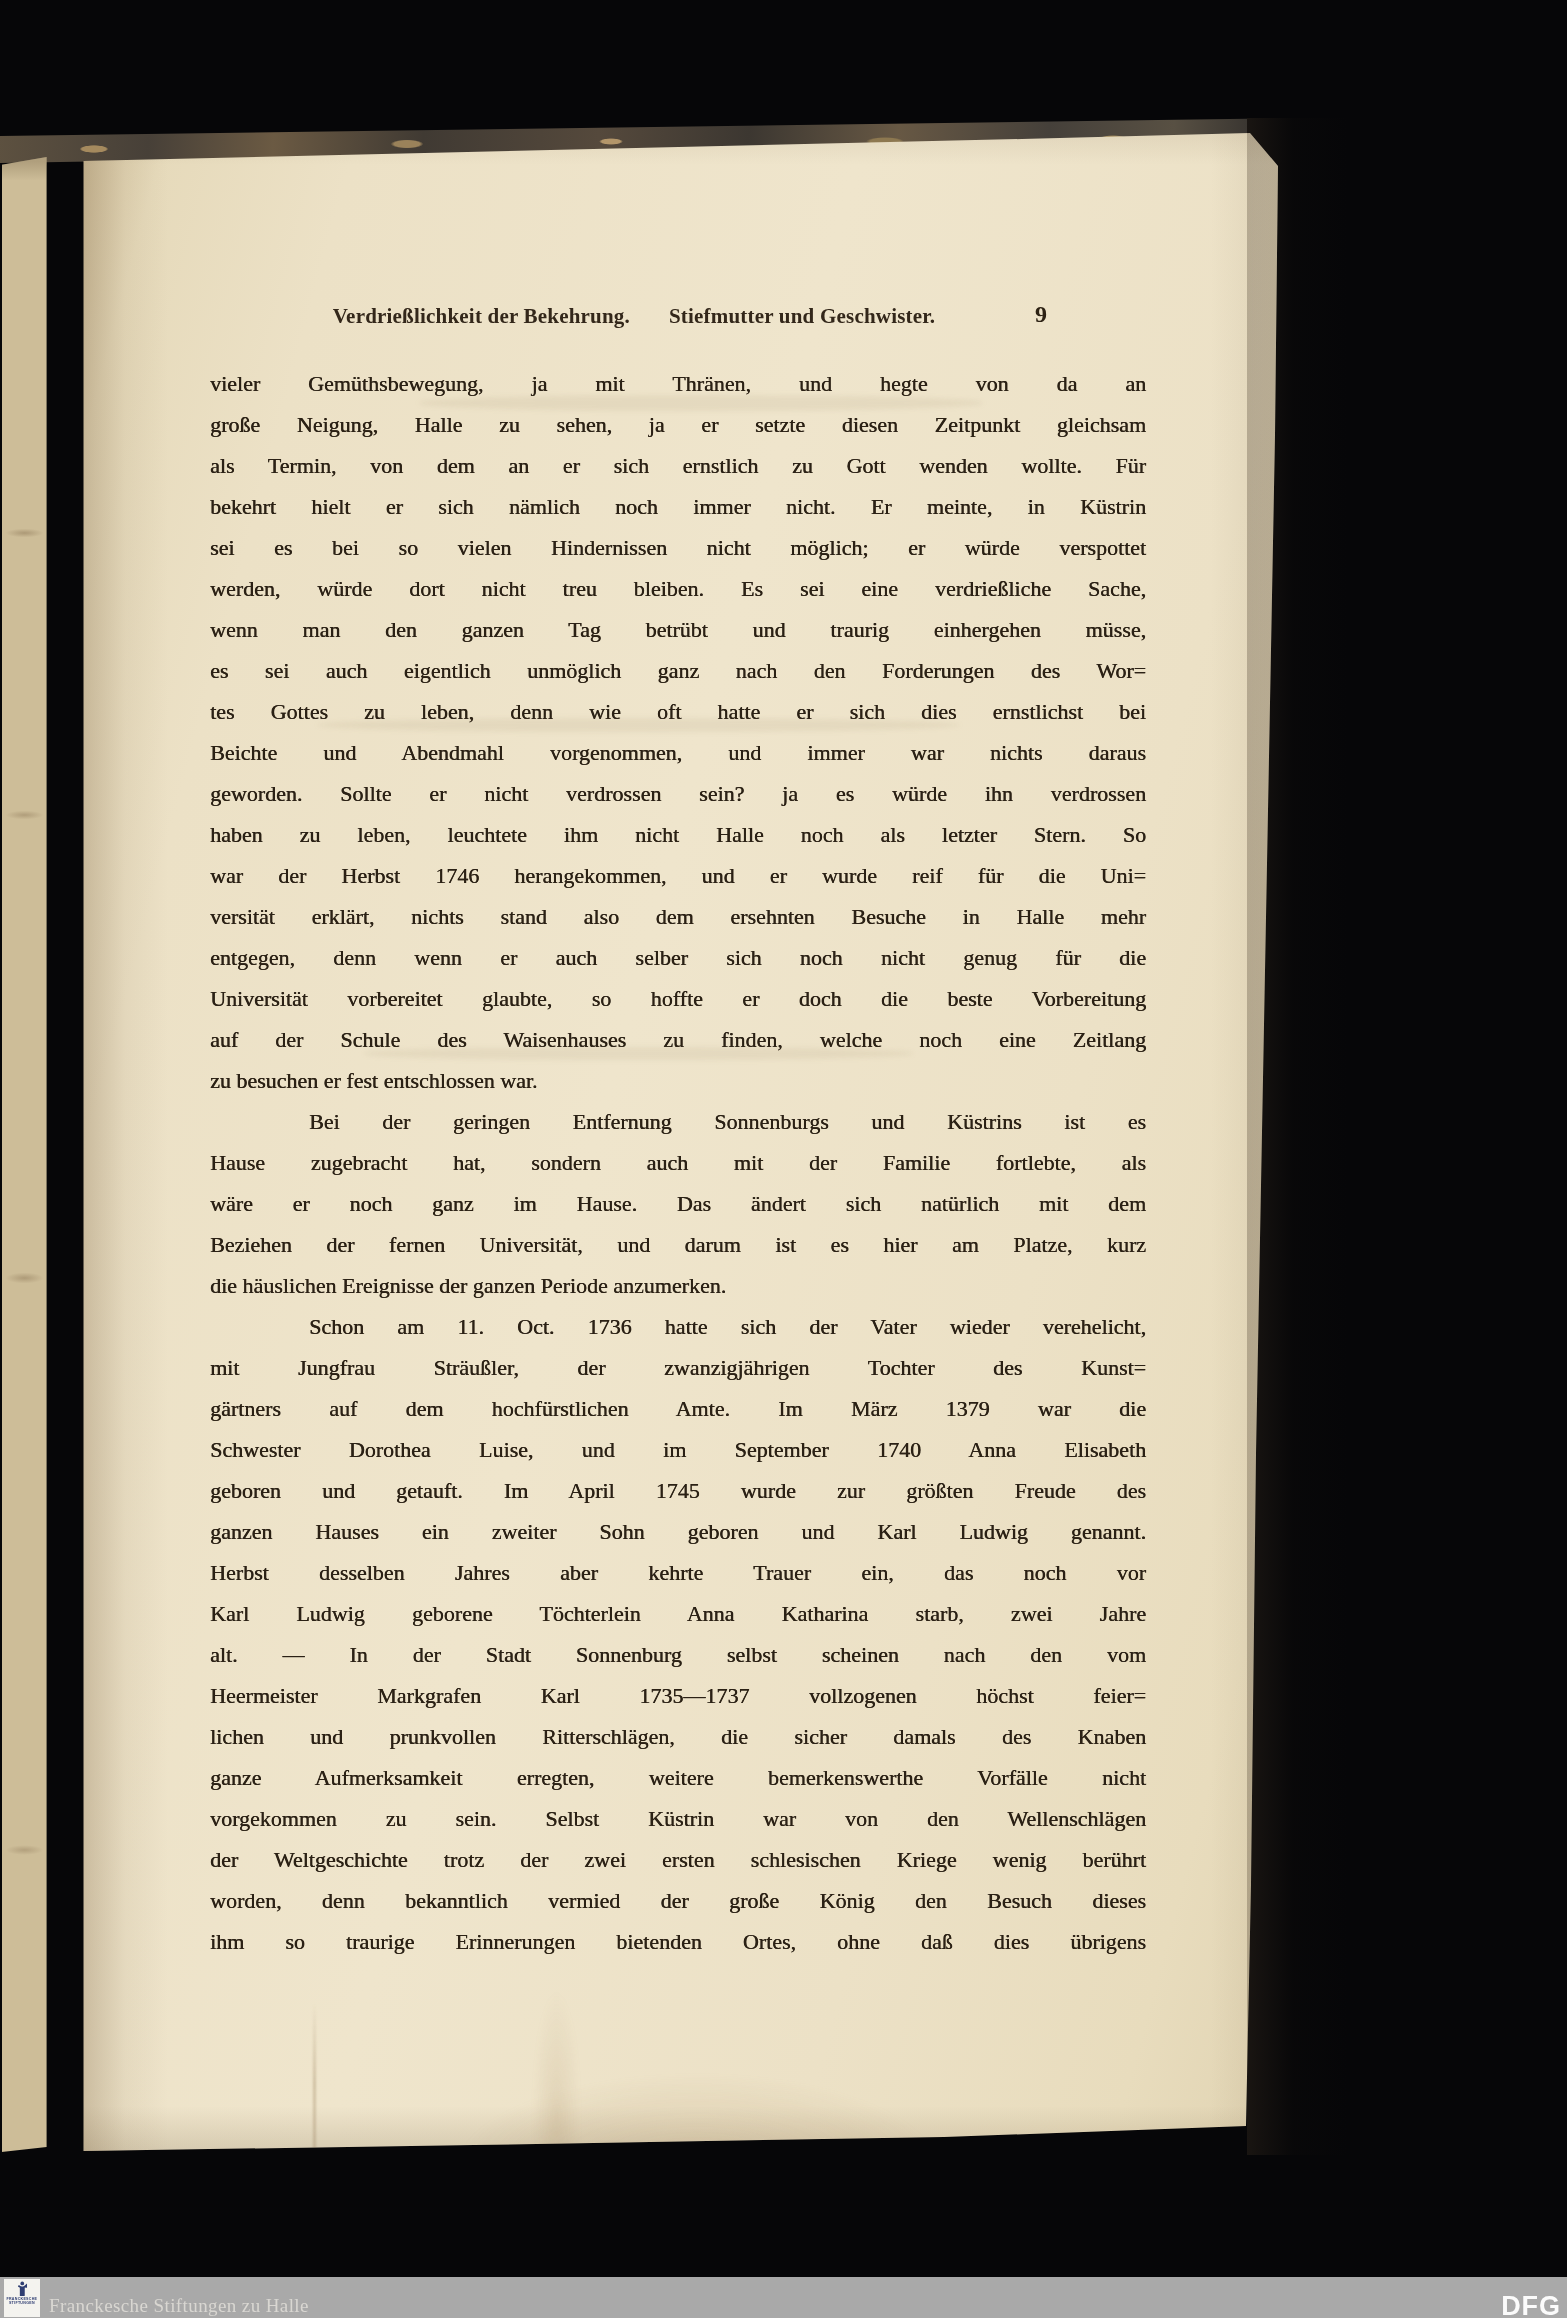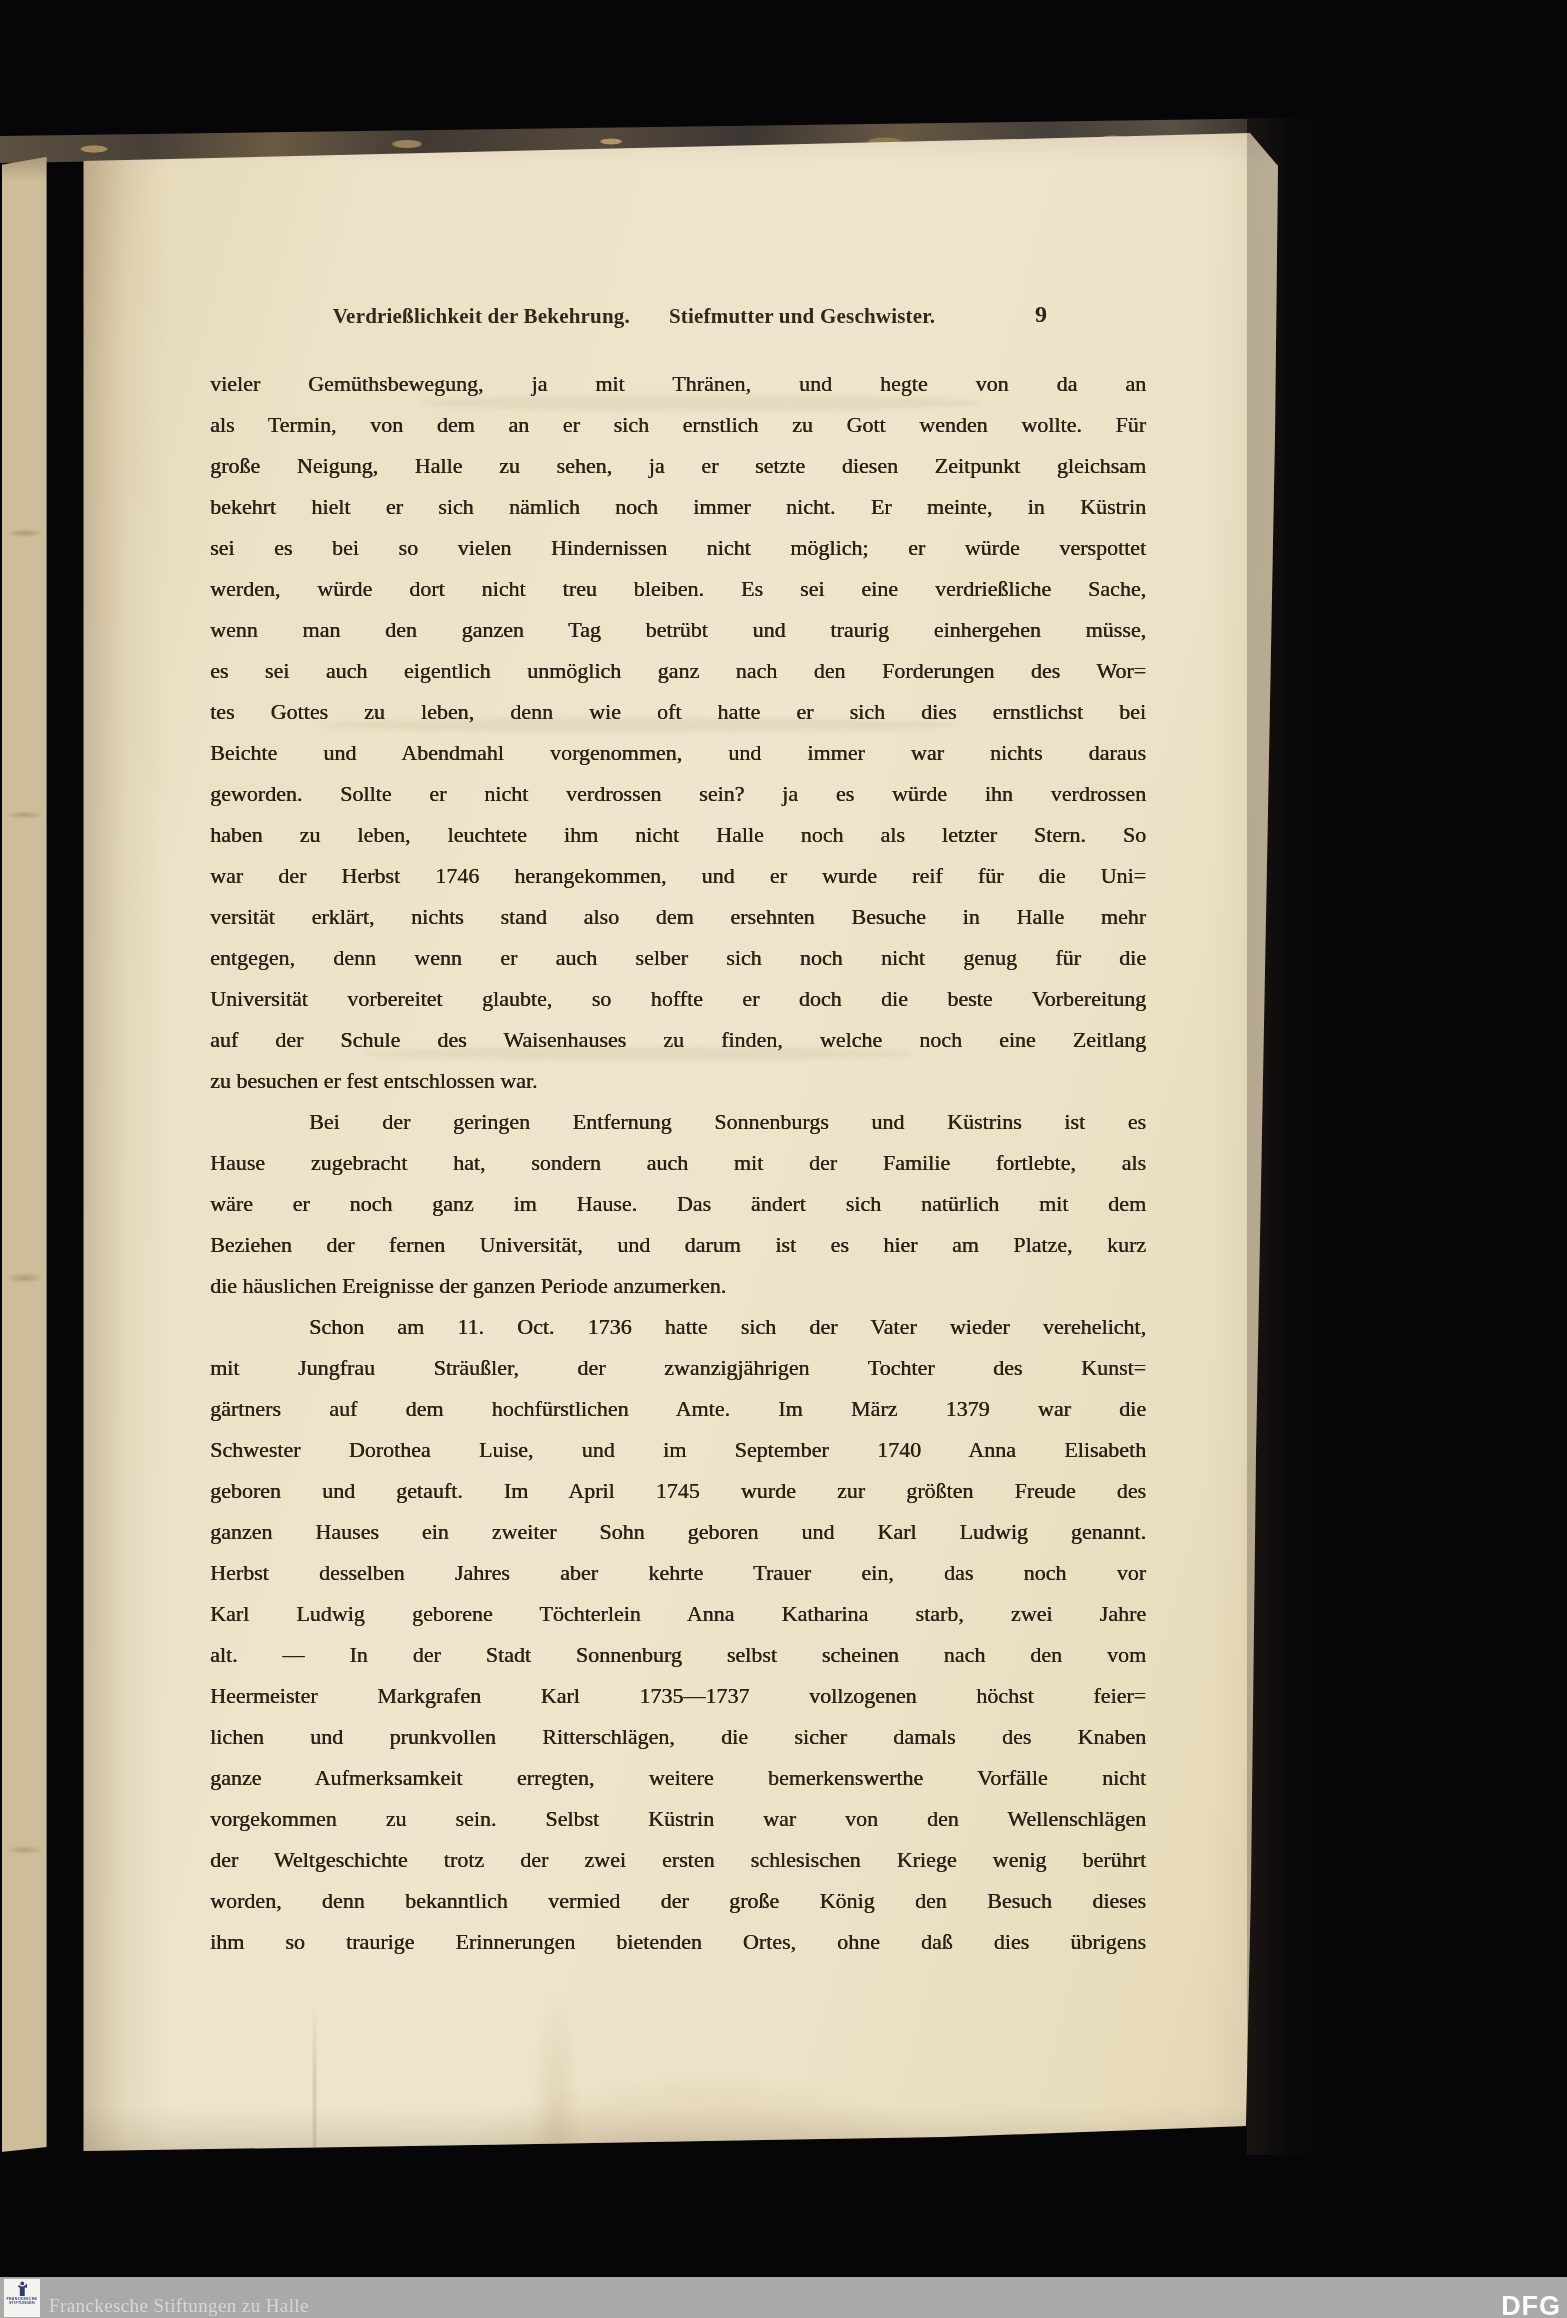--- a/index.html
+++ b/index.html
@@ -97,22 +97,22 @@
     <div class="shade"></div>
 
     <div class="running-head">
       <span>Verdrießlichkeit der Bekehrung.</span>
       <span>Stiefmutter und Geschwister.</span>
       <span class="folio">9</span>
     </div>
 
     <div class="body-text">
         <div class="line">vieler Gemüthsbewegung, ja mit Thränen, und hegte von da an</div>
+        <div class="line">große Neigung, Halle zu sehen, ja er setzte diesen Zeitpunkt gleichsam</div>
         <div class="line">als Termin, von dem an er sich ernstlich zu Gott wenden wollte. Für</div>
-        <div class="line">große Neigung, Halle zu sehen, ja er setzte diesen Zeitpunkt gleichsam</div>
         <div class="line">bekehrt hielt er sich nämlich noch immer nicht. Er meinte, in Küstrin</div>
         <div class="line">sei es bei so vielen Hindernissen nicht möglich; er würde verspottet</div>
         <div class="line">werden, würde dort nicht treu bleiben. Es sei eine verdrießliche Sache,</div>
         <div class="line">wenn man den ganzen Tag betrübt und traurig einhergehen müsse,</div>
         <div class="line">es sei auch eigentlich unmöglich ganz nach den Forderungen des Wor=</div>
         <div class="line">tes Gottes zu leben, denn wie oft hatte er sich dies ernstlichst bei</div>
         <div class="line">Beichte und Abendmahl vorgenommen, und immer war nichts daraus</div>
         <div class="line">geworden. Sollte er nicht verdrossen sein? ja es würde ihn verdrossen</div>
         <div class="line">haben zu leben, leuchtete ihm nicht Halle noch als letzter Stern. So</div>
         <div class="line">war der Herbst 1746 herangekommen, und er wurde reif für die Uni=</div>

